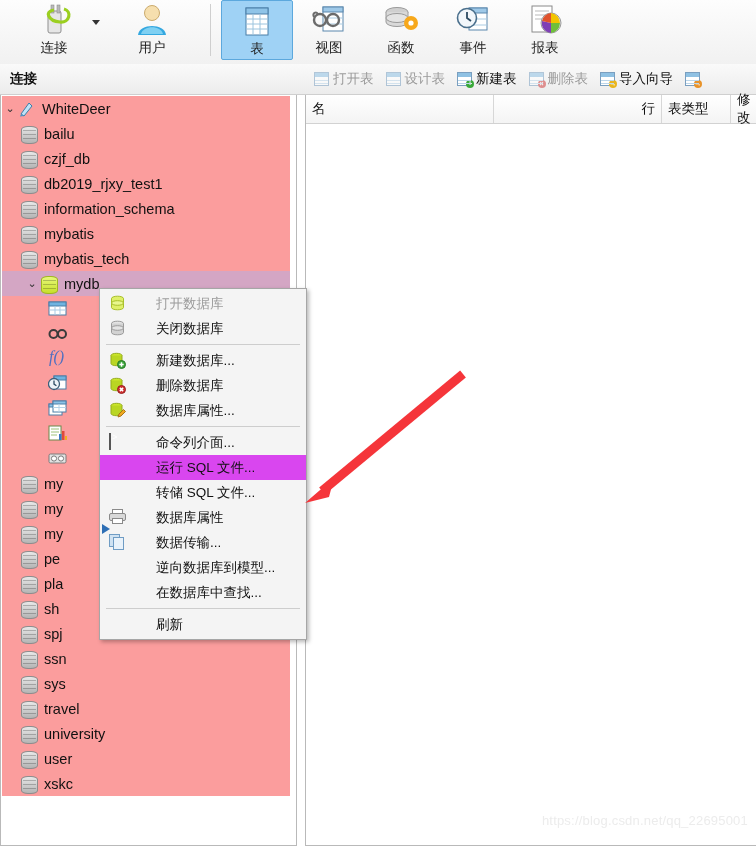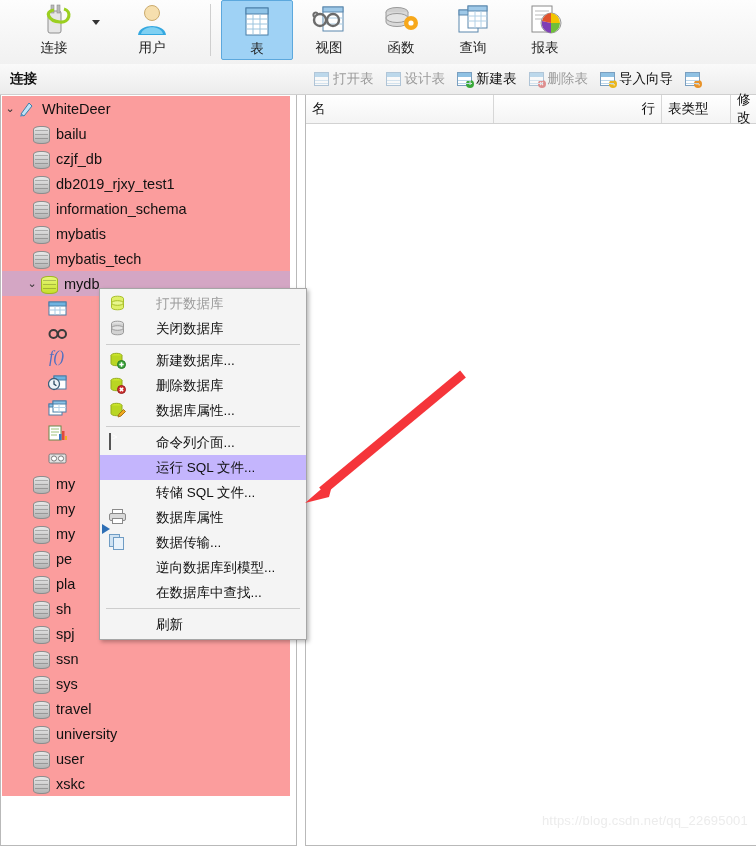--- a/index.html
+++ b/index.html
@@ -69,21 +69,21 @@
   .trow.sel{background:#d4a6c4;}
   .twist{width:16px;text-align:center;font-size:11px;color:#333;flex:0 0 16px;}
   .dbico{width:17px;height:16px;flex:0 0 17px;margin-right:7px;position:relative;}
   .cyl{position:absolute;left:1px;top:0;width:15px;height:16px;border-radius:7px/3.5px;}
   .cyl.grey{background:linear-gradient(#e8e8e8,#b4b4b4);border:1px solid #8d8d8d;}
   .cyl.green{background:linear-gradient(#e8f77a,#c7e02a);border:1px solid #9fb81f;}
   .cyl:after{content:"";position:absolute;left:1px;right:1px;top:3px;height:1px;
              background:rgba(0,0,0,.22);box-shadow:0 4px 0 rgba(0,0,0,.22),0 8px 0 rgba(0,0,0,.22);}
   .conico{width:17px;height:16px;flex:0 0 17px;margin-right:7px;position:relative;}
   .childico{width:19px;height:17px;flex:0 0 19px;margin-right:6px;position:relative;}
-  .indent1{padding-left:30px;}
+  .indent1{padding-left:18px;}
   .indent2{padding-left:46px;}
 
   
   .mainpane{
     position:absolute;left:305px;top:95px;width:451px;height:751px;
     background:#fff;border:1px solid #b9b9b9;border-top:none;border-right:none;box-sizing:border-box;
   }
   .gridhead{
     position:absolute;left:0;top:0;right:0;height:28px;
     background:linear-gradient(#ffffff,#f4f4f4);border-bottom:1px solid #d2d2d2;
@@ -99,21 +99,21 @@
   .ctxmenu{
     position:absolute;left:99px;top:288px;width:208px;
     background:#f4f4f4;border:1px solid #a6a6a6;
     box-shadow:2px 2px 4px rgba(0,0,0,.28);
     padding:2px 0;box-sizing:border-box;
   }
   .mi{
     position:relative;height:25px;display:flex;align-items:center;
     font-size:13.5px;color:#111;padding-left:56px;cursor:default;white-space:nowrap;
   }
-  .mi.hl{background:#c4b5fd;}
+  .mi.hl{background:#d946ef;}
   .mi.dis{color:#9b9b9b;}
   .mi .mico{position:absolute;left:9px;top:4px;width:17px;height:17px;}
   .msep{height:1px;background:#cdcdcd;margin:3px 6px;}
 
   
   .prn{position:relative;width:17px;height:15px;}
   .prn i{position:absolute;display:block;}
   .prn .body{left:0;top:4px;width:17px;height:8px;background:#d9d9d9;border:1px solid #8a8a8a;border-radius:2px;box-sizing:border-box;}
   .prn .top{left:3px;top:0;width:11px;height:5px;background:#fff;border:1px solid #8a8a8a;box-sizing:border-box;}
   .prn .out{left:3px;top:9px;width:11px;height:6px;background:#fff;border:1px solid #8a8a8a;box-sizing:border-box;}
@@ -210,38 +210,36 @@
           <ellipse cx="14" cy="14" rx="11" ry="4.5" fill="#e4e4e4" stroke="#9a9a9a"></ellipse>
           <g transform="translate(21,12)">
             <circle cx="7" cy="7" r="7" fill="#f7a81b"></circle>
             <circle cx="7" cy="7" r="2.6" fill="#fff"></circle>
           </g>
         </svg>
       </div>
       <div class="cap">函数</div>
     </div>
 
-
     <div class="rbtn">
       <div class="glyph">
         <svg width="36" height="34" viewBox="0 0 36 34">
-          <rect x="4" y="6" width="19" height="22" fill="#fff" stroke="#5b87ad"></rect>
-          <rect x="4" y="6" width="19" height="5" fill="#9fc9e8" stroke="#5b87ad"></rect>
-          <rect x="13" y="2" width="19" height="22" fill="#fff" stroke="#5b87ad"></rect>
-          <rect x="13" y="2" width="19" height="5" fill="#9fc9e8" stroke="#5b87ad"></rect>
-          <g stroke="#b2d0e6">
-              <line x1="13" y1="12" x2="32" y2="12"></line>
-              <line x1="13" y1="17" x2="32" y2="17"></line>
-          <line x1="20" y1="7" x2="20" y2="24"></line>
-              <line x1="26" y1="7" x2="26" y2="24"></line>
+          <rect x="14" y="4" width="18" height="22" fill="#fff" stroke="#5b87ad"></rect>
+          <rect x="14" y="4" width="18" height="5" fill="#9fc9e8" stroke="#5b87ad"></rect>
+          <g stroke="#aacbe2">
+              <line x1="14" y1="15" x2="32" y2="15"></line>
+              <line x1="14" y1="21" x2="32" y2="21"></line>
             </g>
-        </svg>
-      </div>
-      <div class="cap">查询</div>
-    </div>
+          <circle cx="12" cy="14" r="9.5" fill="#f2f7fb" stroke="#4a6f8c" stroke-width="1.6"></circle>
+          <path d="M12 8 v6 l4 3" fill="none" stroke="#2c4b63" stroke-width="1.8"></path>
+        </svg>
+      </div>
+      <div class="cap">事件</div>
+    </div>
+
 
     <div class="rbtn">
       <div class="glyph">
         <svg width="36" height="34" viewBox="0 0 36 34">
           <rect x="5" y="2" width="20" height="26" fill="#fff" stroke="#8a8a8a"></rect>
           <g stroke="#b9b9b9">
               <line x1="8" y1="7" x2="22" y2="7"></line>
               <line x1="8" y1="11" x2="22" y2="11"></line>
           <line x1="8" y1="15" x2="18" y2="15"></line>
             </g>

